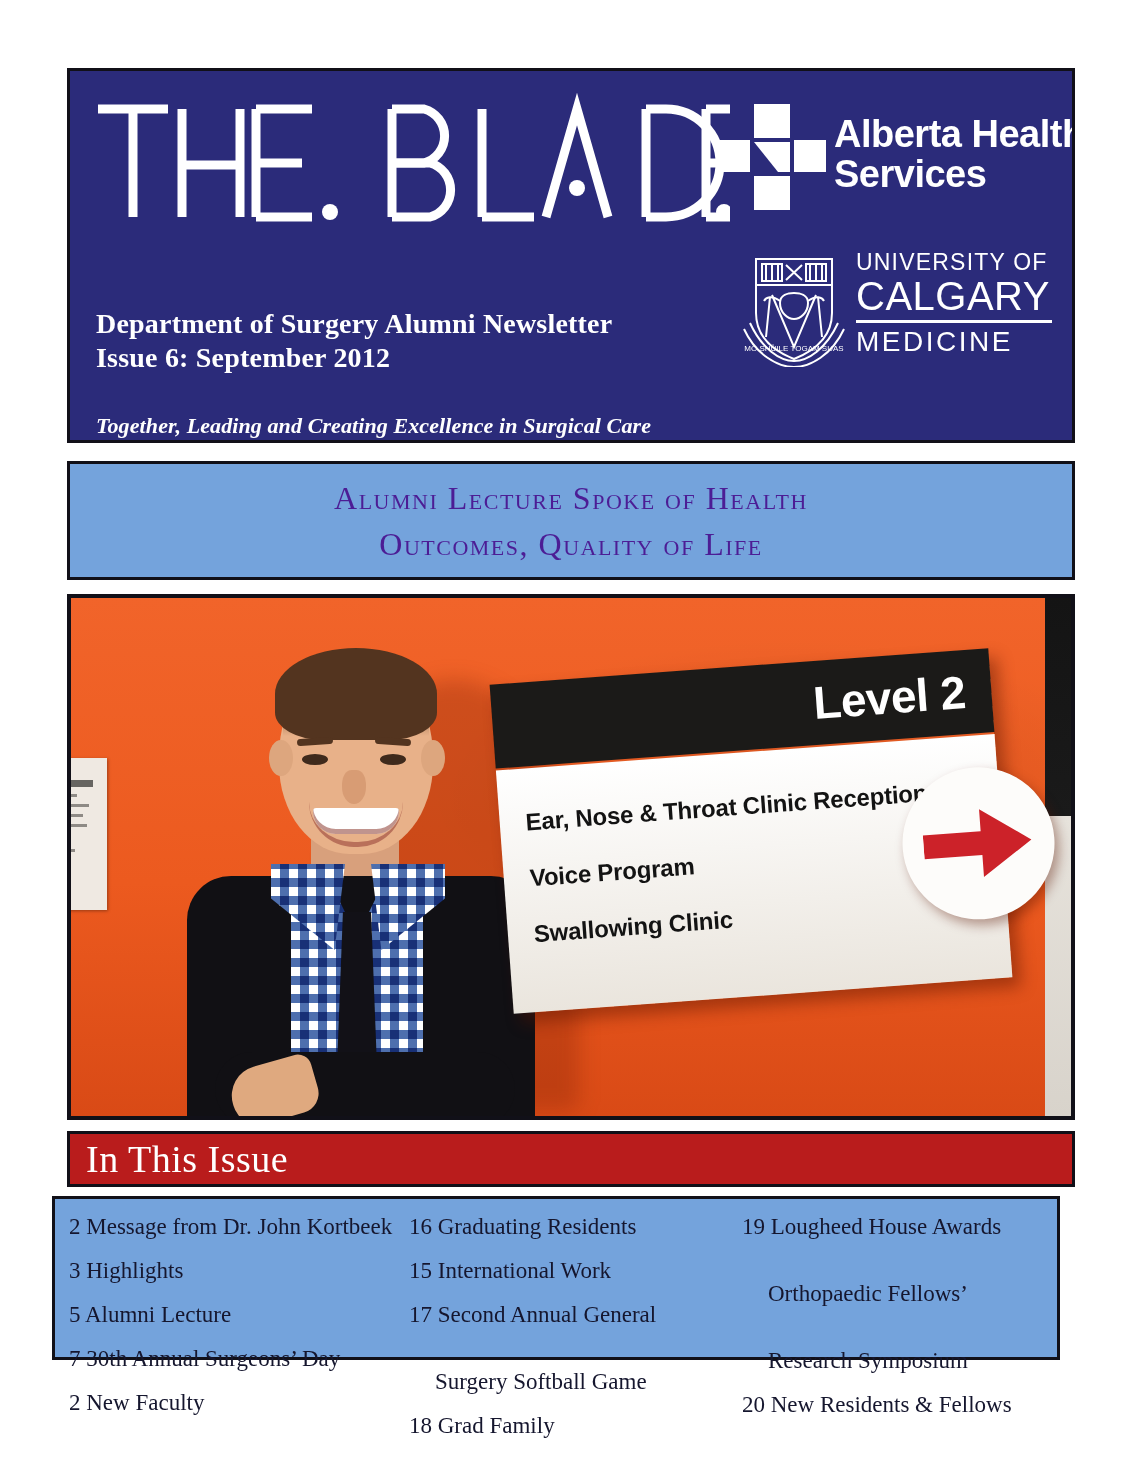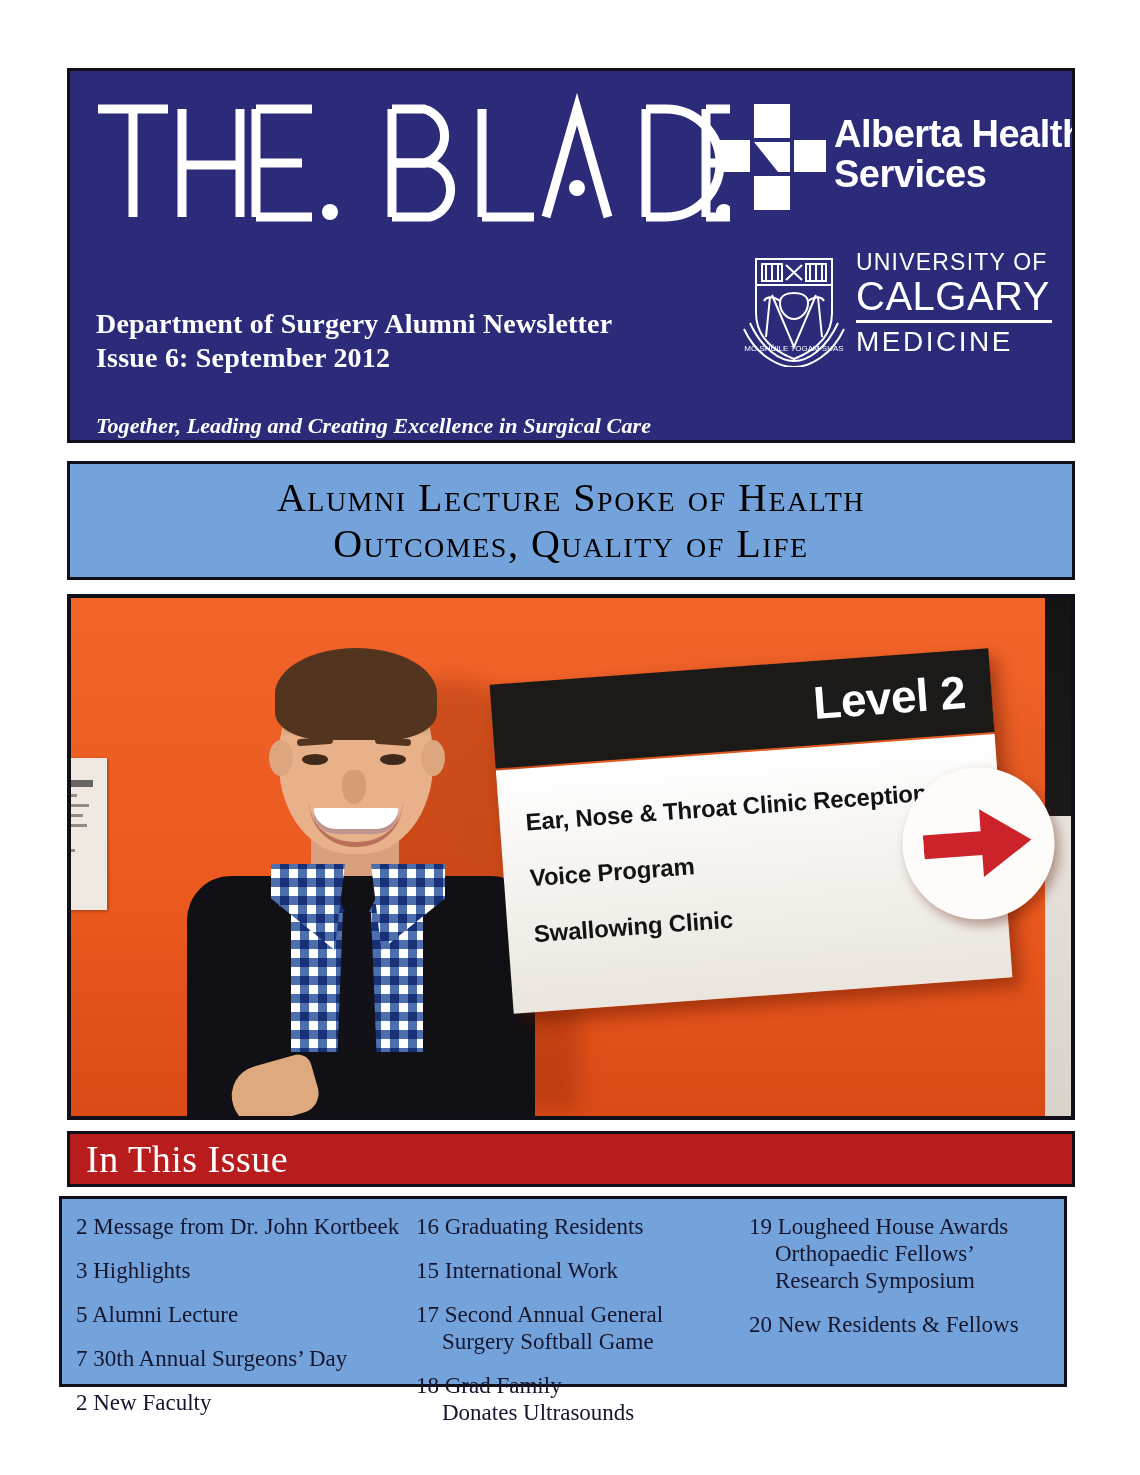--- a/index.html
+++ b/index.html
@@ -155,23 +155,23 @@
     height: 119px;
     background: #74a3dc;
     border: 3px solid #111018;
     box-sizing: border-box;
     display: flex;
     align-items: center;
     justify-content: center;
     text-align: center;
   }
   .headline-text {
-    color: #000000;
+    color: #4c1d95;
     font-family: "Liberation Serif", serif;
-    font-size: 40px;
+    font-size: 32px;
     line-height: 46px;
     font-variant: small-caps;
     letter-spacing: 1.5px;
     padding: 0 10px;
   }
   .headline-text .hl2 { display: block; text-align: center; }
 
   
   .photo {
     position: absolute;
@@ -452,24 +452,24 @@
     font-size: 38px;
     font-weight: normal;
     letter-spacing: 0.5px;
     padding-left: 16px;
     white-space: nowrap;
   }
 
   
   .toc {
     position: absolute;
-    left: 59px;
+    left: 52px;
     top: 1196px;
     width: 1008px;
-    height: 191px;
+    height: 164px;
     background: #74a3dc;
     border: 3px solid #111018;
     box-sizing: border-box;
     display: flex;
     padding: 14px 0 6px 0;
   }
   .toc-col {
     box-sizing: border-box;
     padding: 0 8px 0 14px;
   }
@@ -482,20 +482,21 @@
     font-family: "Liberation Serif", serif;
     font-size: 23px;
     line-height: 27px;
     margin-bottom: 17px;
     white-space: nowrap;
   }
   .toc-item .cont {
     display: block;
     padding-left: 26px;
     white-space: nowrap;
+    margin-top: 40px;
   }
 </style>
 </head>
 <body>
 
 <div class="page">
 
   <div class="masthead">
 
     <div class="blade-title">

